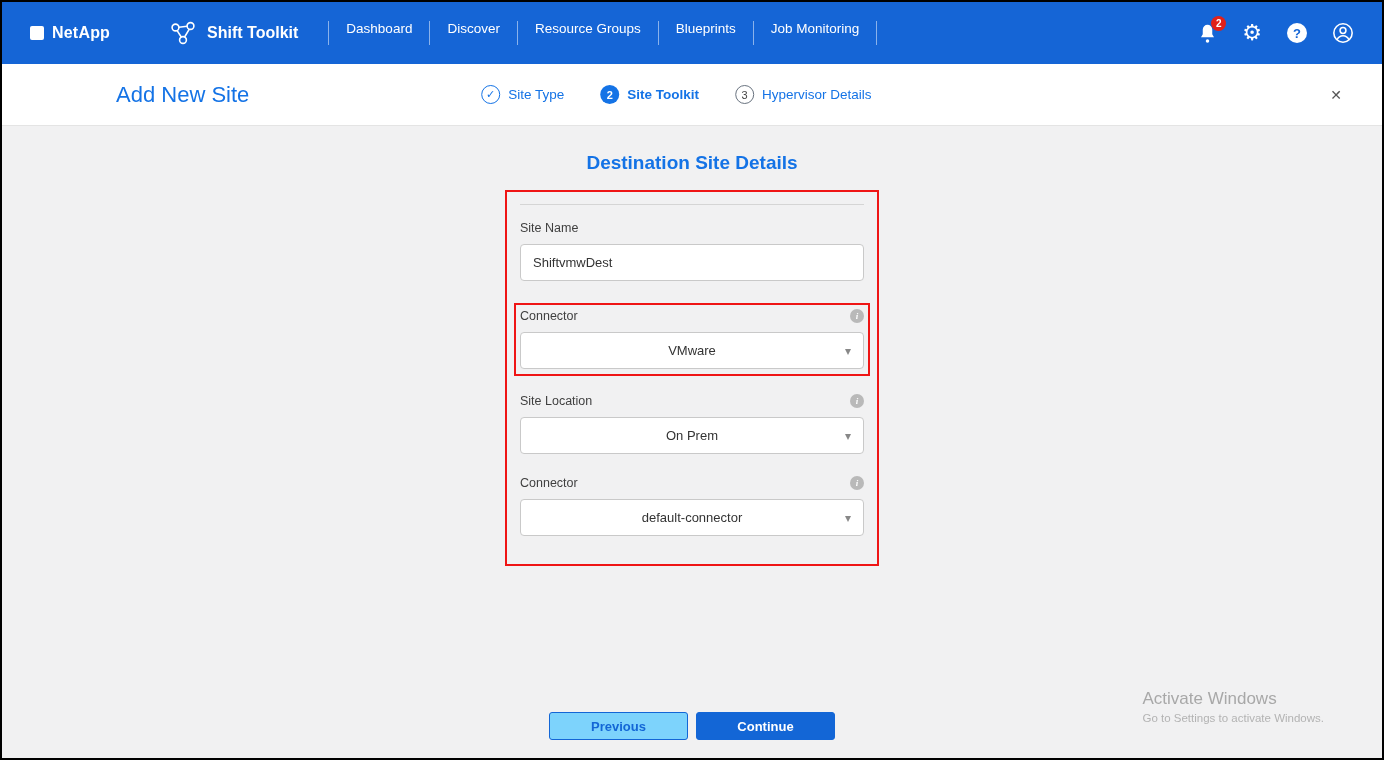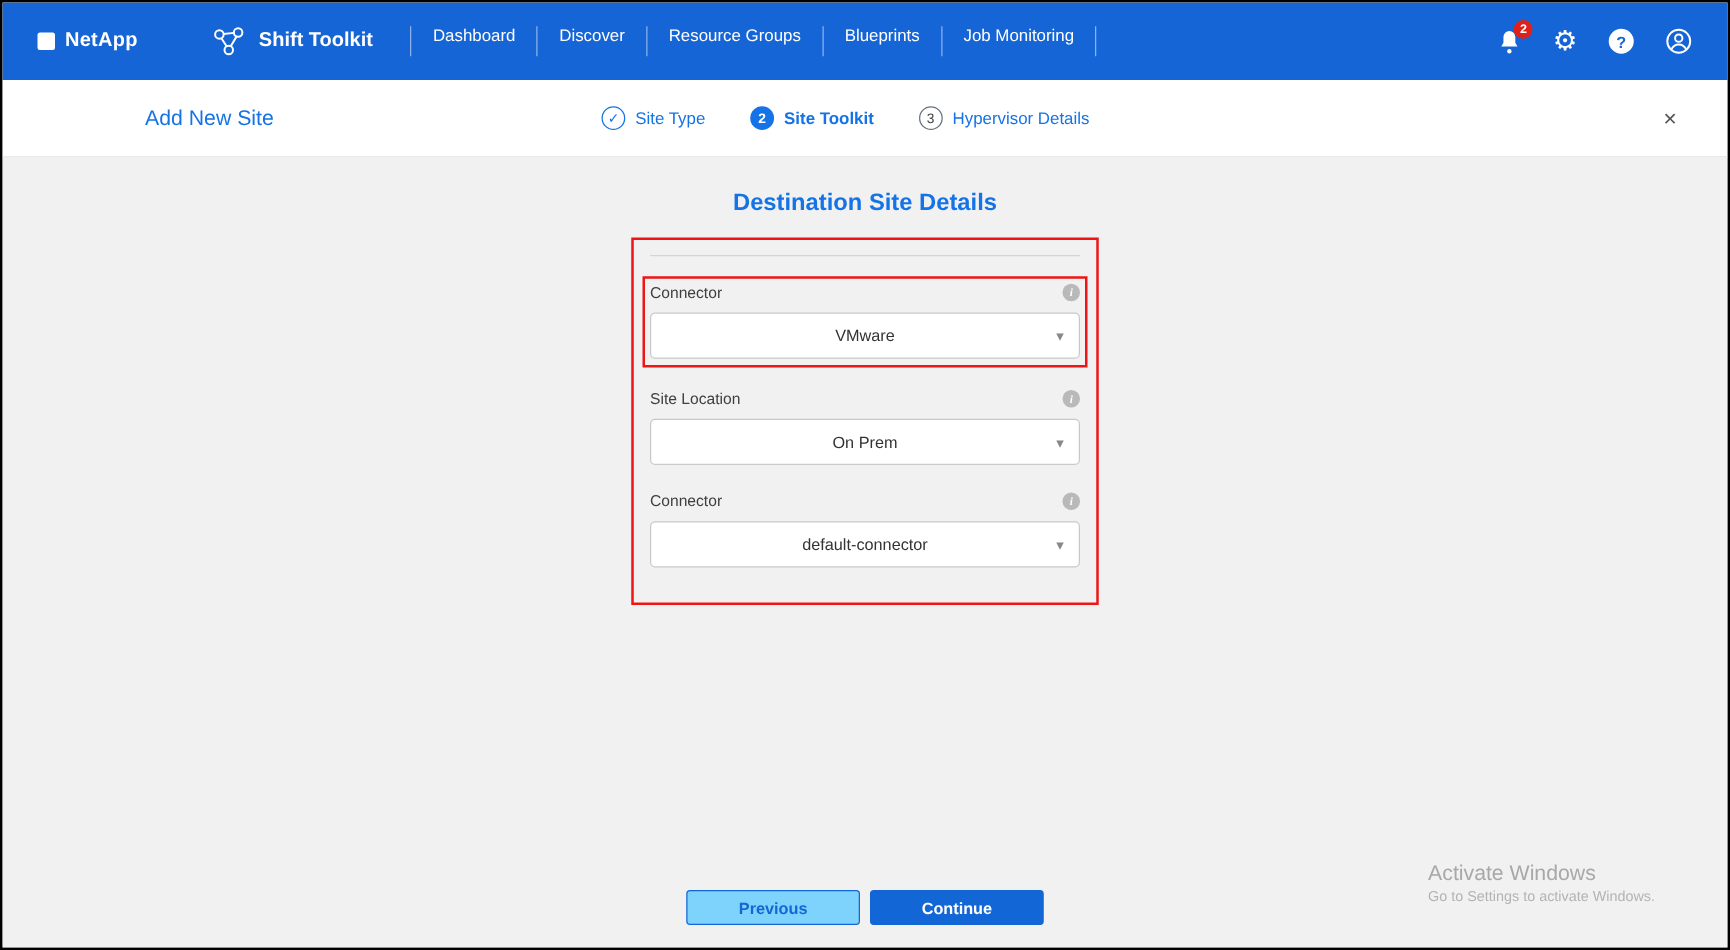--- a/index.html
+++ b/index.html
@@ -25,21 +25,21 @@
   nav{display:flex;margin-left:16px;}
   .navitem{color:#fff;font-size:13.5px;padding:0 15px;cursor:pointer;white-space:nowrap;}
   .nav-right{margin-left:auto;display:flex;align-items:center;gap:25px;}
   .iconbtn{position:relative;display:flex;align-items:center;justify-content:center;cursor:pointer;background:none;border:none;color:#fff;padding:0;}
   .badge{position:absolute;top:-7px;right:-9px;background:#e0211a;color:#fff;font-size:10px;min-width:15px;height:15px;border-radius:8px;display:flex;align-items:center;justify-content:center;padding:0 3px;font-weight:bold;}
   .gear-glyph{font-size:22px;line-height:1;color:#fff;}
   .help-circle{width:20px;height:20px;border-radius:50%;background:#fff;color:var(--header-bg);font-size:13px;font-weight:bold;display:flex;align-items:center;justify-content:center;}
 
   
   .subheader{height:62px;flex:0 0 62px;background:#fff;border-bottom:1px solid #e4e4e4;display:flex;align-items:center;position:relative;padding:0 40px 0 114px;}
-  .page-title{color:var(--accent);font-size:17px;}
+  .page-title{color:var(--accent);font-size:22px;}
   .stepper{position:absolute;left:50%;transform:translateX(-54%);display:flex;align-items:center;gap:36px;}
   .step{display:flex;align-items:center;gap:8px;cursor:pointer;}
   .step-ic{width:19px;height:19px;border-radius:50%;display:flex;align-items:center;justify-content:center;font-size:11px;flex:0 0 19px;}
   .step-ic.done{border:1.6px solid var(--accent);color:var(--accent);}
   .step-ic.active{background:var(--accent);color:#fff;font-weight:bold;}
   .step-ic.todo{border:1.4px solid #69737f;color:#444;}
   .step-label{font-size:13.5px;color:var(--accent);white-space:nowrap;}
   .step.active .step-label{font-weight:bold;}
   .close-x{margin-left:auto;color:#555;font-size:14px;background:none;border:none;cursor:pointer;}
 
@@ -148,20 +148,26 @@
     <button class="close-x">✕</button>
   </div>
 
   <main>
     <h1 class="content-title">Destination Site Details</h1>
 
     <div class="form-wrap">
       <div class="annotation-outer">
         <div class="form-topline"></div>
 
+        <div class="field">
+          <div class="label-row">
+            <span>Site Name</span>
+          </div>
+          <input class="txt-input" type="text" value="ShiftvmwDest" style="">
+        </div>
 
         <div class="annotation-inner">
           <div class="field">
             <div class="label-row">
               <span>Connector</span>
               <span class="info-ic">i</span>
             </div>
             <div class="sel">
               <span>VMware</span>
               <span class="caret">▾</span>

